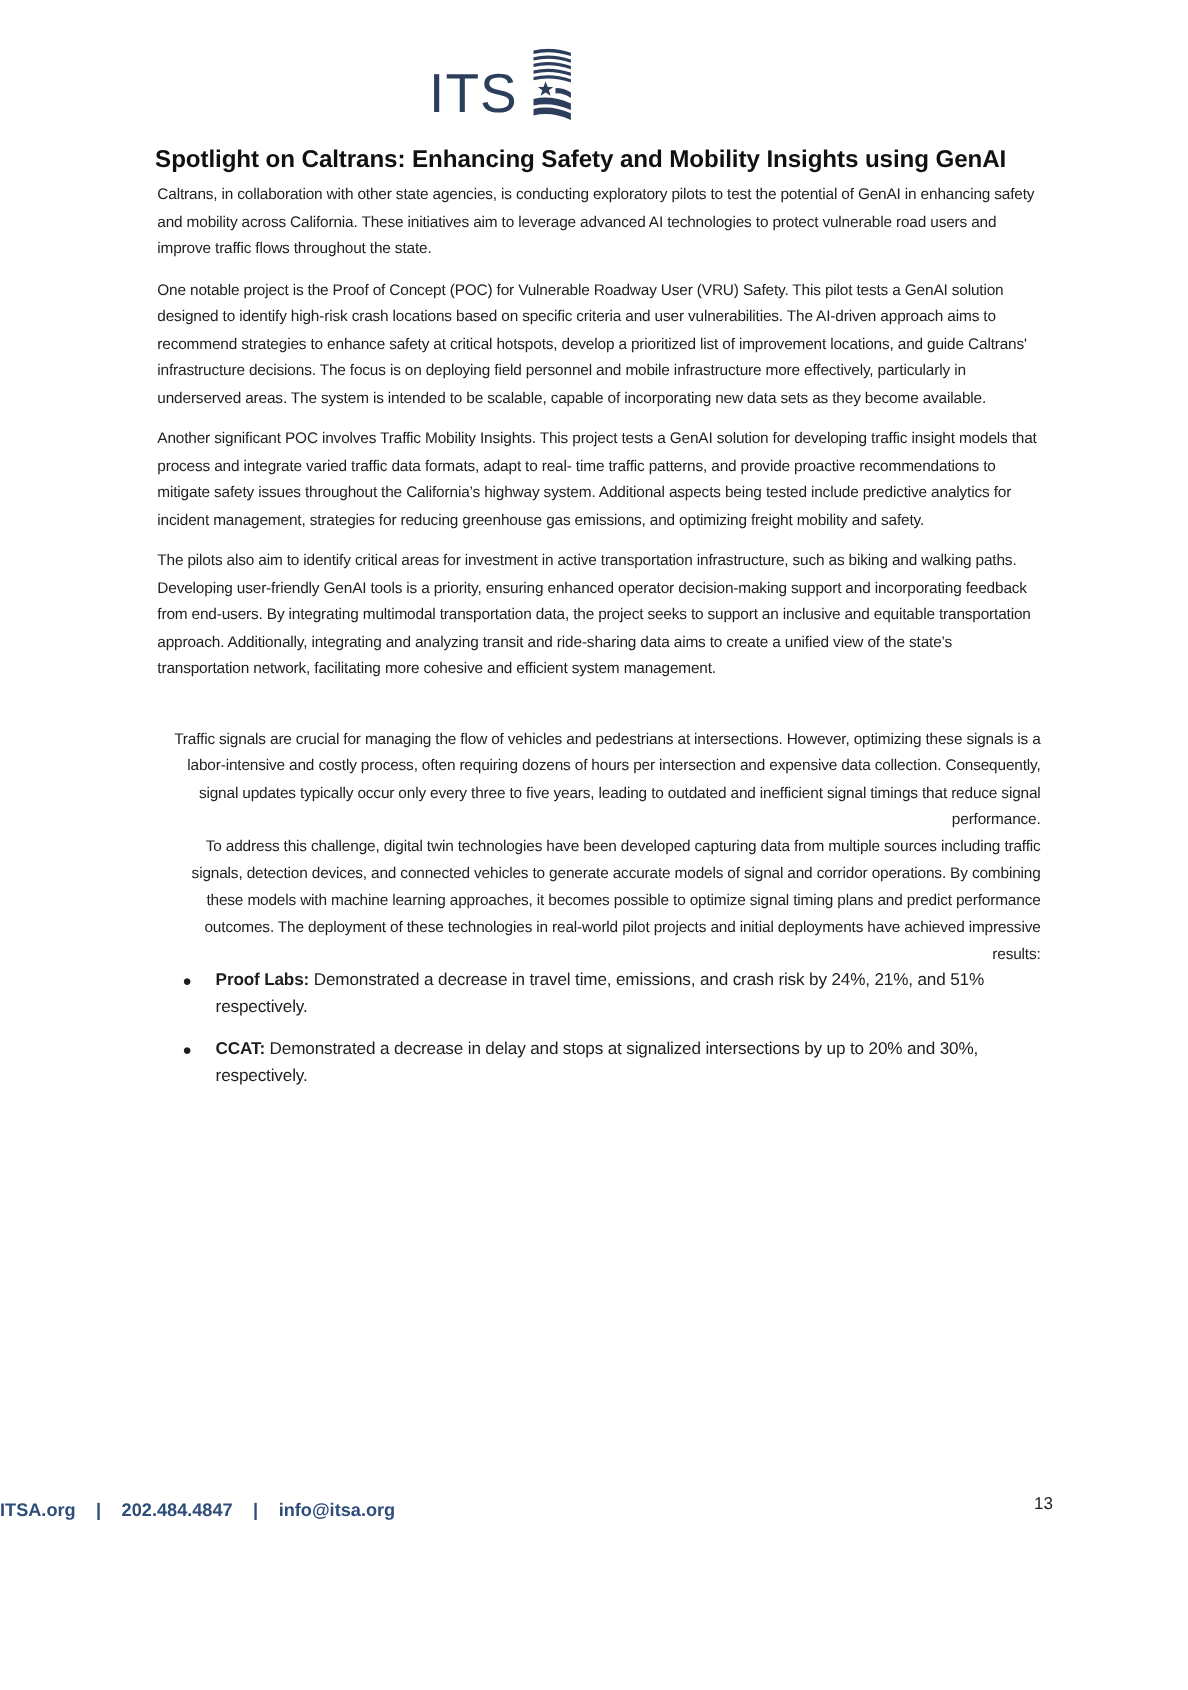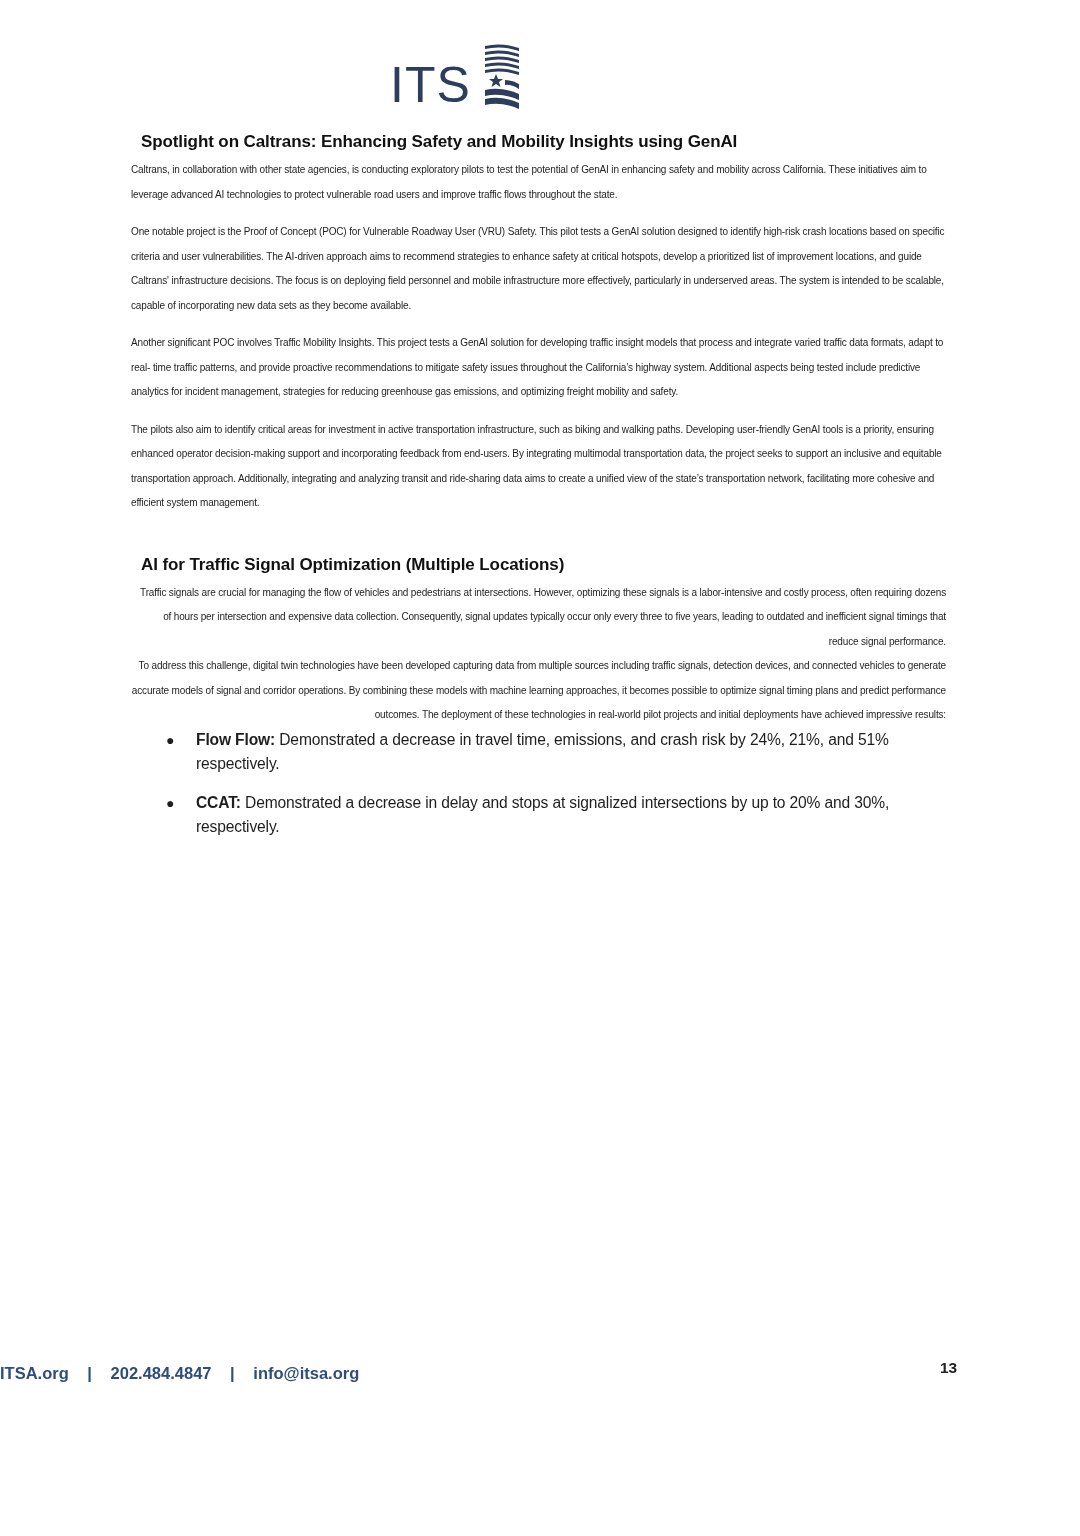--- a/index.html
+++ b/index.html
@@ -3,29 +3,29 @@
 <meta charset="utf-8">
 <style>
   html, body { margin: 0; padding: 0; background: #ffffff; }
   body { width: 1080px; height: 1536px; position: relative; overflow: hidden;
          font-family: "Liberation Sans", sans-serif; color: #1e1e1e; }
   .logo { position: absolute; left: 390px; top: 40px; height: 70px; display: flex; align-items: flex-end; color: #2c3e5c; }
   .logo-its { font-size: 50px; letter-spacing: 1px; font-weight: 400; line-height: 1; }
   .logo-mark { width: 42px; height: 66px; margin: 0 10px 0 10px; }
   .logo-america { font-size: 50px; letter-spacing: 1px; font-weight: 400; line-height: 1; }
   .content { position: absolute; left: 131px; top: 132px; width: 815px; }
-  h2 { font-size: 17px; font-weight: 700; margin: 0 0 6px 10px; color: #111; letter-spacing: -0.1px; }
-  p { font-size: 10px; line-height: 24.5px; margin: 0 0 13px 0; letter-spacing: -0.15px; }
+  h2 { font-size: 22px; font-weight: 700; margin: 0 0 6px 10px; color: #111; letter-spacing: -0.1px; }
+  p { font-size: 14px; line-height: 24.5px; margin: 0 0 13px 12px; letter-spacing: -0.15px; }
   .p-tight { margin-bottom: 0; text-align: right; }
   .section2 { margin-top: 39px; }
   ul { list-style: none; margin: 0; padding: 0 0 0 35px; }
   li { position: relative; font-size: 15.6px; line-height: 24.5px; padding-left: 30px; margin-bottom: 14px; letter-spacing: -0.15px; }
   .bullet { position: absolute; left: 0; top: 0; font-size: 14px; }
   .li-bold { font-weight: 700; }
-  .page-number { position: absolute; left: 940px; top: 1359px; font-size: 15.5px; color: #222; font-weight: bold; }
+  .page-number { position: absolute; left: 940px; top: 1359px; font-size: 15.5px; color: #222; }
   .footer { position: absolute; left: 0; width: 1080px; top: 1364px; text-align: left; font-size: 16.5px; font-weight: 700; color: #2e4d7a; }
   .footer .sep { margin: 0 14px; font-weight: 700; }
 </style>
 </head>
 <body>
 
 <div class="logo">
   <span class="logo-its">ITS</span>
   <svg class="logo-mark" viewBox="0 0 42 66">
     <g fill="#2c3e5c">
@@ -45,27 +45,26 @@
 <div class="content">
   <section>
     <h2>Spotlight on Caltrans: Enhancing Safety and Mobility Insights using GenAI</h2>
     <p>Caltrans, in collaboration with other state agencies, is conducting exploratory pilots to test the potential of GenAI in enhancing safety and mobility across California. These initiatives aim to leverage advanced AI technologies to protect vulnerable road users and improve traffic flows throughout the state.</p>
     <p>One notable project is the Proof of Concept (POC) for Vulnerable Roadway User (VRU) Safety. This pilot tests a GenAI solution designed to identify high-risk crash locations based on specific criteria and user vulnerabilities. The AI-driven approach aims to recommend strategies to enhance safety at critical hotspots, develop a prioritized list of improvement locations, and guide Caltrans' infrastructure decisions. The focus is on deploying field personnel and mobile infrastructure more effectively, particularly in underserved areas. The system is intended to be scalable, capable of incorporating new data sets as they become available.</p>
     <p>Another significant POC involves Traffic Mobility Insights. This project tests a GenAI solution for developing traffic insight models that process and integrate varied traffic data formats, adapt to real- time traffic patterns, and provide proactive recommendations to mitigate safety issues throughout the California’s highway system. Additional aspects being tested include predictive analytics for incident management, strategies for reducing greenhouse gas emissions, and optimizing freight mobility and safety.</p>
     <p>The pilots also aim to identify critical areas for investment in active transportation infrastructure, such as biking and walking paths. Developing user-friendly GenAI tools is a priority, ensuring enhanced operator decision-making support and incorporating feedback from end-users. By integrating multimodal transportation data, the project seeks to support an inclusive and equitable transportation approach. Additionally, integrating and analyzing transit and ride-sharing data aims to create a unified view of the state’s transportation network, facilitating more cohesive and efficient system management.</p>
   </section>
 
   <section class="section2">
-    <h2>AI for Traffic Signal Optimization (Multiple Locations)</h2>
     <p class="p-tight">Traffic signals are crucial for managing the flow of vehicles and pedestrians at intersections. However, optimizing these signals is a labor-intensive and costly process, often requiring dozens of hours per intersection and expensive data collection. Consequently, signal updates typically occur only every three to five years, leading to outdated and inefficient signal timings that reduce signal performance.</p>
     <p class="p-tight">To address this challenge, digital twin technologies have been developed capturing data from multiple sources including traffic signals, detection devices, and connected vehicles to generate accurate models of signal and corridor operations. By combining these models with machine learning approaches, it becomes possible to optimize signal timing plans and predict performance outcomes. The deployment of these technologies in real-world pilot projects and initial deployments have achieved impressive results:</p>
     <ul>
       <li>
         <span class="bullet">●</span>
-        <span class="li-bold">Flow Flow:</span><span> Demonstrated a decrease in travel time, emissions, and crash risk by 24%, 21%, and 51% respectively.</span>
+        <span class="li-bold">Proof Labs:</span><span> Demonstrated a decrease in travel time, emissions, and crash risk by 24%, 21%, and 51% respectively.</span>
       </li>
       <li>
         <span class="bullet">●</span>
         <span class="li-bold">CCAT:</span><span> Demonstrated a decrease in delay and stops at signalized intersections by up to 20% and 30%, respectively.</span>
       </li>
     </ul>
   </section>
 </div>
 
 <div class="page-number">13</div>

